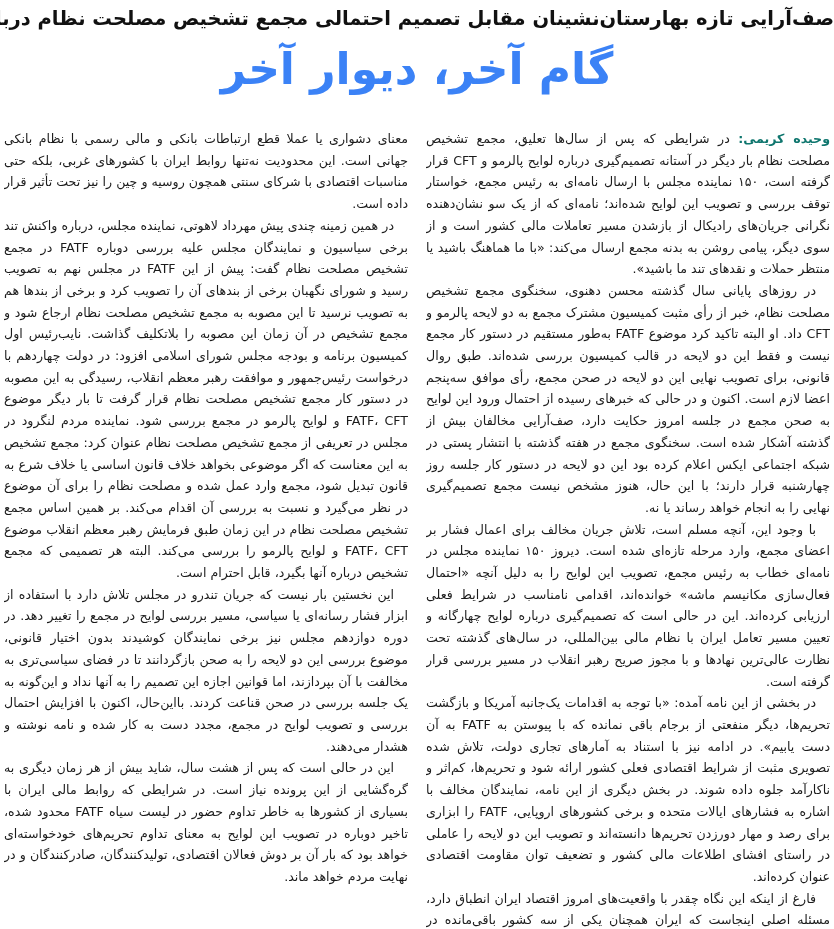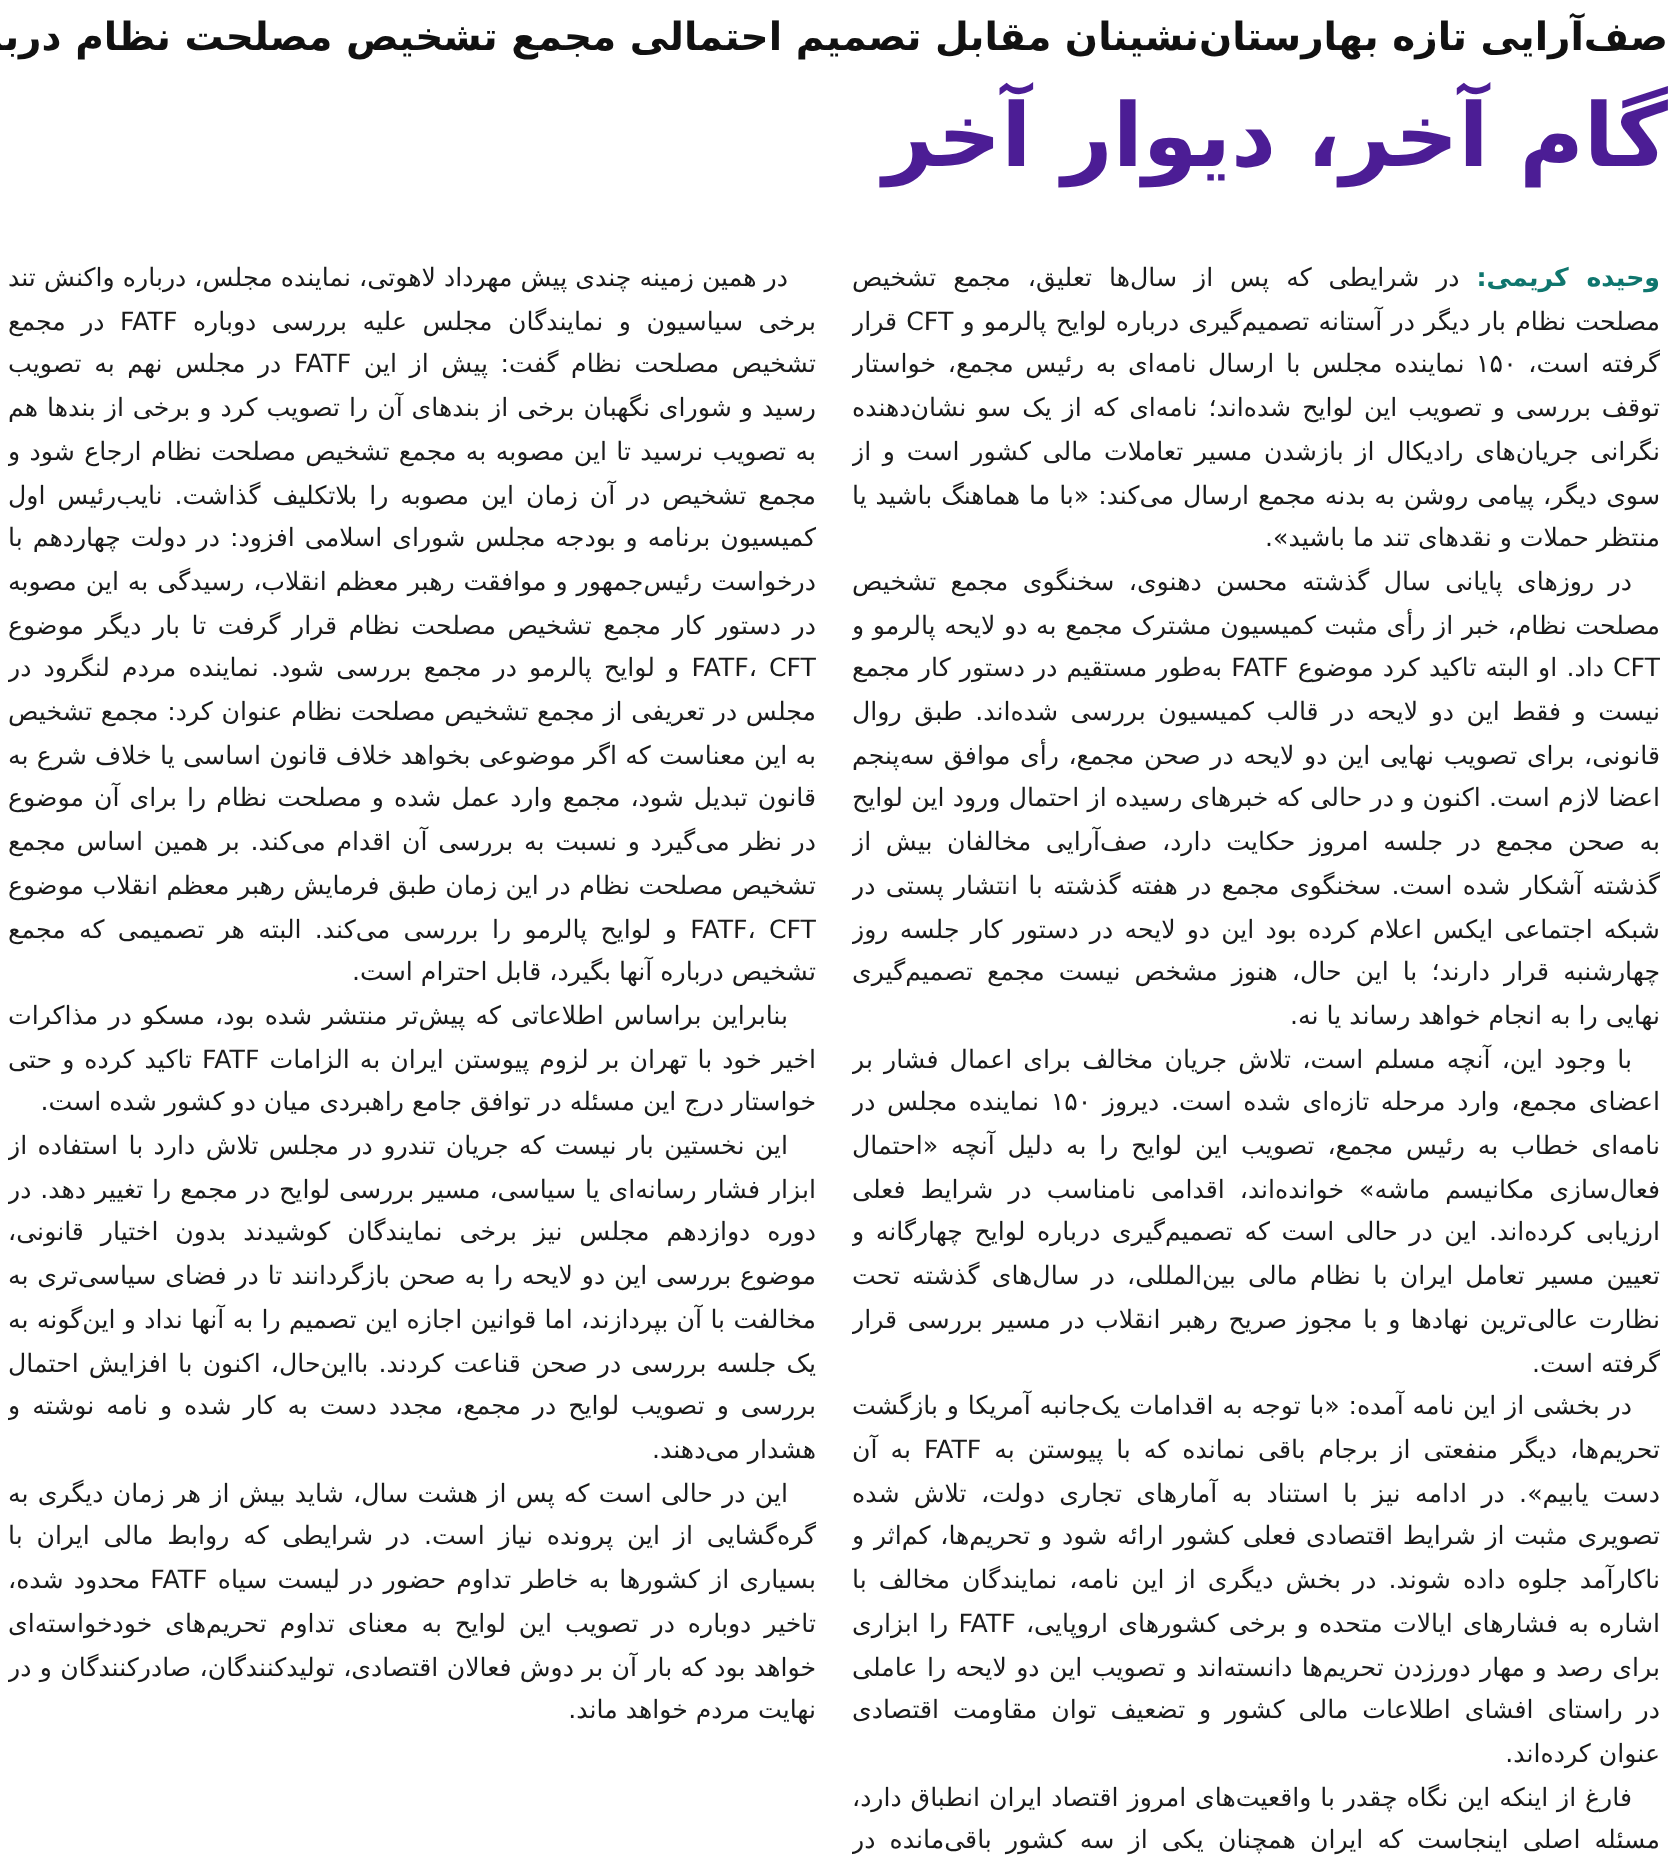--- a/index.html
+++ b/index.html
@@ -35,27 +35,27 @@
     letter-spacing: -0.6px;
     color: #111;
     white-space: nowrap;
     overflow: hidden;
   }
   .headline {
     position: absolute;
     top: 38px;
     left: 0;
     right: 0;
-    text-align: right;
+    text-align: center;
     font-family: "DejaVu Sans", sans-serif;
     font-weight: bold;
     font-size: 44px;
     line-height: 62px;
     letter-spacing: -1px;
-    color: #4c1d95;
+    color: #3b82f6;
     white-space: nowrap;
   }
   .columns {
     position: absolute;
     top: 128px;
     left: 4px;
     right: 4px;
     bottom: 0;
     display: flex;
     flex-direction: row;
@@ -96,20 +96,20 @@
 
     <div class="col">
       <p class="first"><span class="author">وحیده کریمی:</span><span> در شرایطی که پس از سال‌ها تعلیق، مجمع تشخیص مصلحت نظام بار دیگر در آستانه تصمیم‌گیری درباره لوایح پالرمو و CFT قرار گرفته است، ۱۵۰ نماینده مجلس با ارسال نامه‌ای به رئیس مجمع، خواستار توقف بررسی و تصویب این لوایح شده‌اند؛ نامه‌ای که از یک سو نشان‌دهنده نگرانی جریان‌های رادیکال از بازشدن مسیر تعاملات مالی کشور است و از سوی دیگر، پیامی روشن به بدنه مجمع ارسال می‌کند: «با ما هماهنگ باشید یا منتظر حملات و نقدهای تند ما باشید».</span></p>
       <p>در روزهای پایانی سال گذشته محسن دهنوی، سخنگوی مجمع تشخیص مصلحت نظام، خبر از رأی مثبت کمیسیون مشترک مجمع به دو لایحه پالرمو و CFT داد. او البته تاکید کرد موضوع FATF به‌طور مستقیم در دستور کار مجمع نیست و فقط این دو لایحه در قالب کمیسیون بررسی شده‌اند. طبق روال قانونی، برای تصویب نهایی این دو لایحه در صحن مجمع، رأی موافق سه‌پنجم اعضا لازم است. اکنون و در حالی که خبرهای رسیده از احتمال ورود این لوایح به صحن مجمع در جلسه امروز حکایت دارد، صف‌آرایی مخالفان بیش از گذشته آشکار شده است. سخنگوی مجمع در هفته گذشته با انتشار پستی در شبکه اجتماعی ایکس اعلام کرده بود این دو لایحه در دستور کار جلسه روز چهارشنبه قرار دارند؛ با این حال، هنوز مشخص نیست مجمع تصمیم‌گیری نهایی را به انجام خواهد رساند یا نه.</p>
       <p>با وجود این، آنچه مسلم است، تلاش جریان مخالف برای اعمال فشار بر اعضای مجمع، وارد مرحله تازه‌ای شده است. دیروز ۱۵۰ نماینده مجلس در نامه‌ای خطاب به رئیس مجمع، تصویب این لوایح را به دلیل آنچه «احتمال فعال‌سازی مکانیسم ماشه» خوانده‌اند، اقدامی نامناسب در شرایط فعلی ارزیابی کرده‌اند. این در حالی است که تصمیم‌گیری درباره لوایح چهارگانه و تعیین مسیر تعامل ایران با نظام مالی بین‌المللی، در سال‌های گذشته تحت نظارت عالی‌ترین نهادها و با مجوز صریح رهبر انقلاب در مسیر بررسی قرار گرفته است.</p>
       <p>در بخشی از این نامه آمده: «با توجه به اقدامات یک‌جانبه آمریکا و بازگشت تحریم‌ها، دیگر منفعتی از برجام باقی نمانده که با پیوستن به FATF به آن دست یابیم». در ادامه نیز با استناد به آمارهای تجاری دولت، تلاش شده تصویری مثبت از شرایط اقتصادی فعلی کشور ارائه شود و تحریم‌ها، کم‌اثر و ناکارآمد جلوه داده شوند. در بخش دیگری از این نامه، نمایندگان مخالف با اشاره به فشارهای ایالات متحده و برخی کشورهای اروپایی، FATF را ابزاری برای رصد و مهار دورزدن تحریم‌ها دانسته‌اند و تصویب این دو لایحه را عاملی در راستای افشای اطلاعات مالی کشور و تضعیف توان مقاومت اقتصادی عنوان کرده‌اند.</p>
       <p>فارغ از اینکه این نگاه چقدر با واقعیت‌های امروز اقتصاد ایران انطباق دارد، مسئله اصلی اینجاست که ایران همچنان یکی از سه کشور باقی‌مانده در لیست سیاه FATF است؛ در کنار کره شمالی و میانمار. قرارداشتن در این لیست به</p>
     </div>
 
     <div class="col">
+      <p class="first">معنای دشواری یا عملا قطع ارتباطات بانکی و مالی رسمی با نظام بانکی جهانی است. این محدودیت نه‌تنها روابط ایران با کشورهای غربی، بلکه حتی مناسبات اقتصادی با شرکای سنتی همچون روسیه و چین را نیز تحت تأثیر قرار داده است.</p>
       <p>در همین زمینه چندی پیش مهرداد لاهوتی، نماینده مجلس، درباره واکنش تند برخی سیاسیون و نمایندگان مجلس علیه بررسی دوباره FATF در مجمع تشخیص مصلحت نظام گفت: پیش از این FATF در مجلس نهم به تصویب رسید و شورای نگهبان برخی از بندهای آن را تصویب کرد و برخی از بندها هم به تصویب نرسید تا این مصوبه به مجمع تشخیص مصلحت نظام ارجاع شود و مجمع تشخیص در آن زمان این مصوبه را بلاتکلیف گذاشت. نایب‌رئیس اول کمیسیون برنامه و بودجه مجلس شورای اسلامی افزود: در دولت چهاردهم با درخواست رئیس‌جمهور و موافقت رهبر معظم انقلاب، رسیدگی به این مصوبه در دستور کار مجمع تشخیص مصلحت نظام قرار گرفت تا بار دیگر موضوع FATF، CFT و لوایح پالرمو در مجمع بررسی شود. نماینده مردم لنگرود در مجلس در تعریفی از مجمع تشخیص مصلحت نظام عنوان کرد: مجمع تشخیص به این معناست که اگر موضوعی بخواهد خلاف قانون اساسی یا خلاف شرع به قانون تبدیل شود، مجمع وارد عمل شده و مصلحت نظام را برای آن موضوع در نظر می‌گیرد و نسبت به بررسی آن اقدام می‌کند. بر همین اساس مجمع تشخیص مصلحت نظام در این زمان طبق فرمایش رهبر معظم انقلاب موضوع FATF، CFT و لوایح پالرمو را بررسی می‌کند. البته هر تصمیمی که مجمع تشخیص درباره آنها بگیرد، قابل احترام است.</p>
-      <p>بنابراین براساس اطلاعاتی که پیش‌تر منتشر شده بود، مسکو در مذاکرات اخیر خود با تهران بر لزوم پیوستن ایران به الزامات FATF تاکید کرده و حتی خواستار درج این مسئله در توافق جامع راهبردی میان دو کشور شده است.</p>
       <p>این نخستین بار نیست که جریان تندرو در مجلس تلاش دارد با استفاده از ابزار فشار رسانه‌ای یا سیاسی، مسیر بررسی لوایح در مجمع را تغییر دهد. در دوره دوازدهم مجلس نیز برخی نمایندگان کوشیدند بدون اختیار قانونی، موضوع بررسی این دو لایحه را به صحن بازگردانند تا در فضای سیاسی‌تری به مخالفت با آن بپردازند، اما قوانین اجازه این تصمیم را به آنها نداد و این‌گونه به یک جلسه بررسی در صحن قناعت کردند. بااین‌حال، اکنون با افزایش احتمال بررسی و تصویب لوایح در مجمع، مجدد دست به کار شده و نامه نوشته و هشدار می‌دهند.</p>
       <p>این در حالی است که پس از هشت سال، شاید بیش از هر زمان دیگری به گره‌گشایی از این پرونده نیاز است. در شرایطی که روابط مالی ایران با بسیاری از کشورها به خاطر تداوم حضور در لیست سیاه FATF محدود شده، تاخیر دوباره در تصویب این لوایح به معنای تداوم تحریم‌های خودخواسته‌ای خواهد بود که بار آن بر دوش فعالان اقتصادی، تولیدکنندگان، صادرکنندگان و در نهایت مردم خواهد ماند.</p>
     </div>
 
   </div>
 </div>
 
 </body></html>

